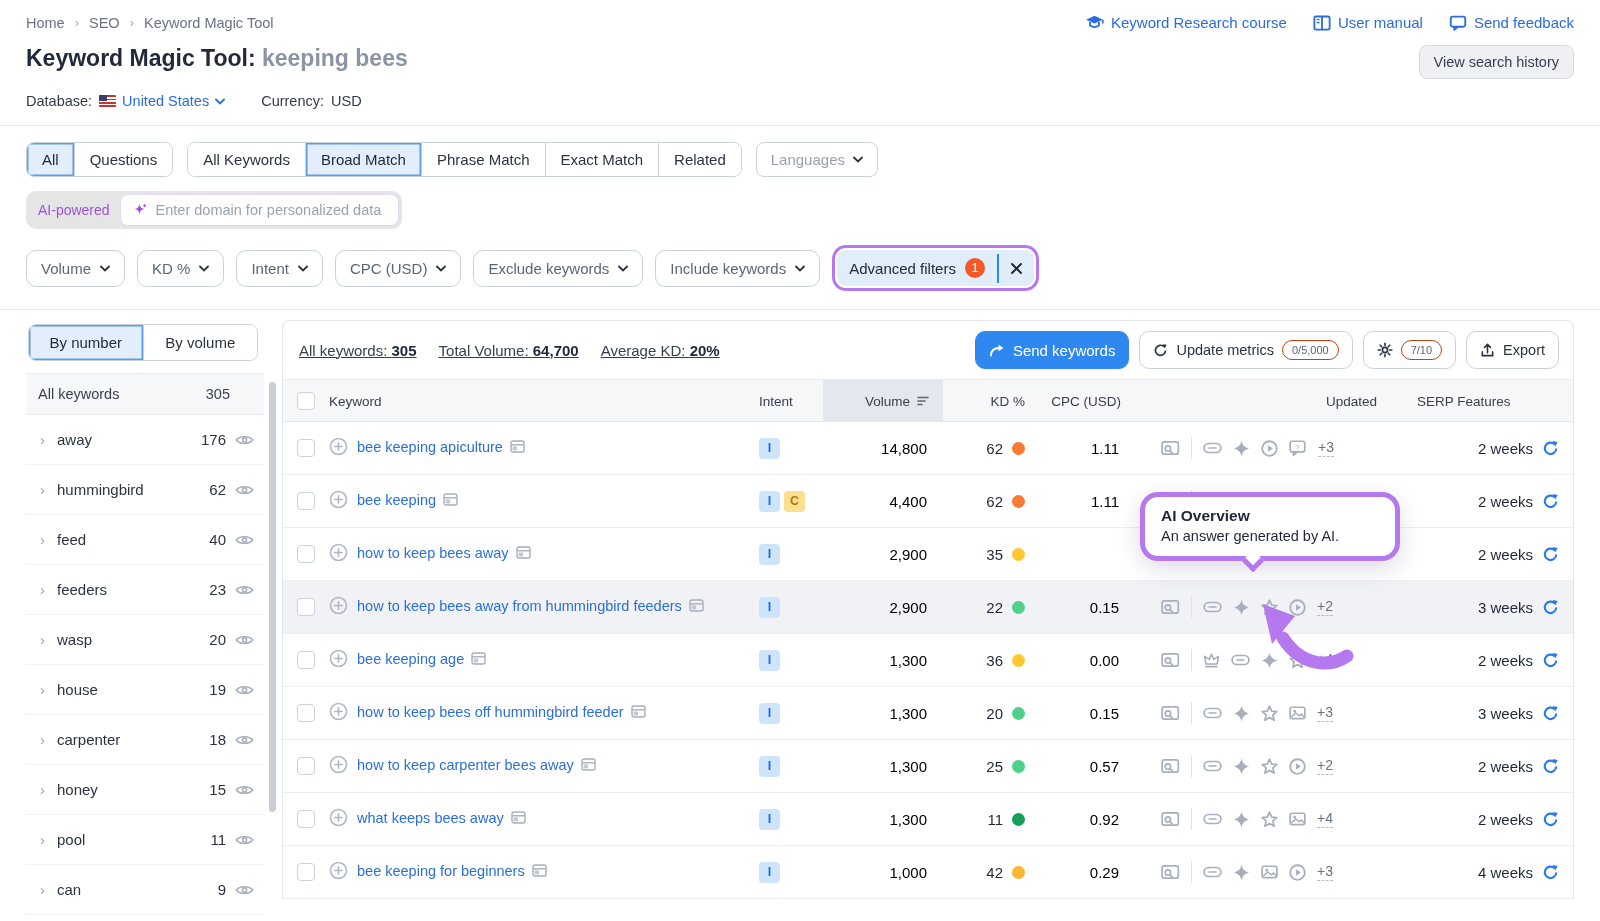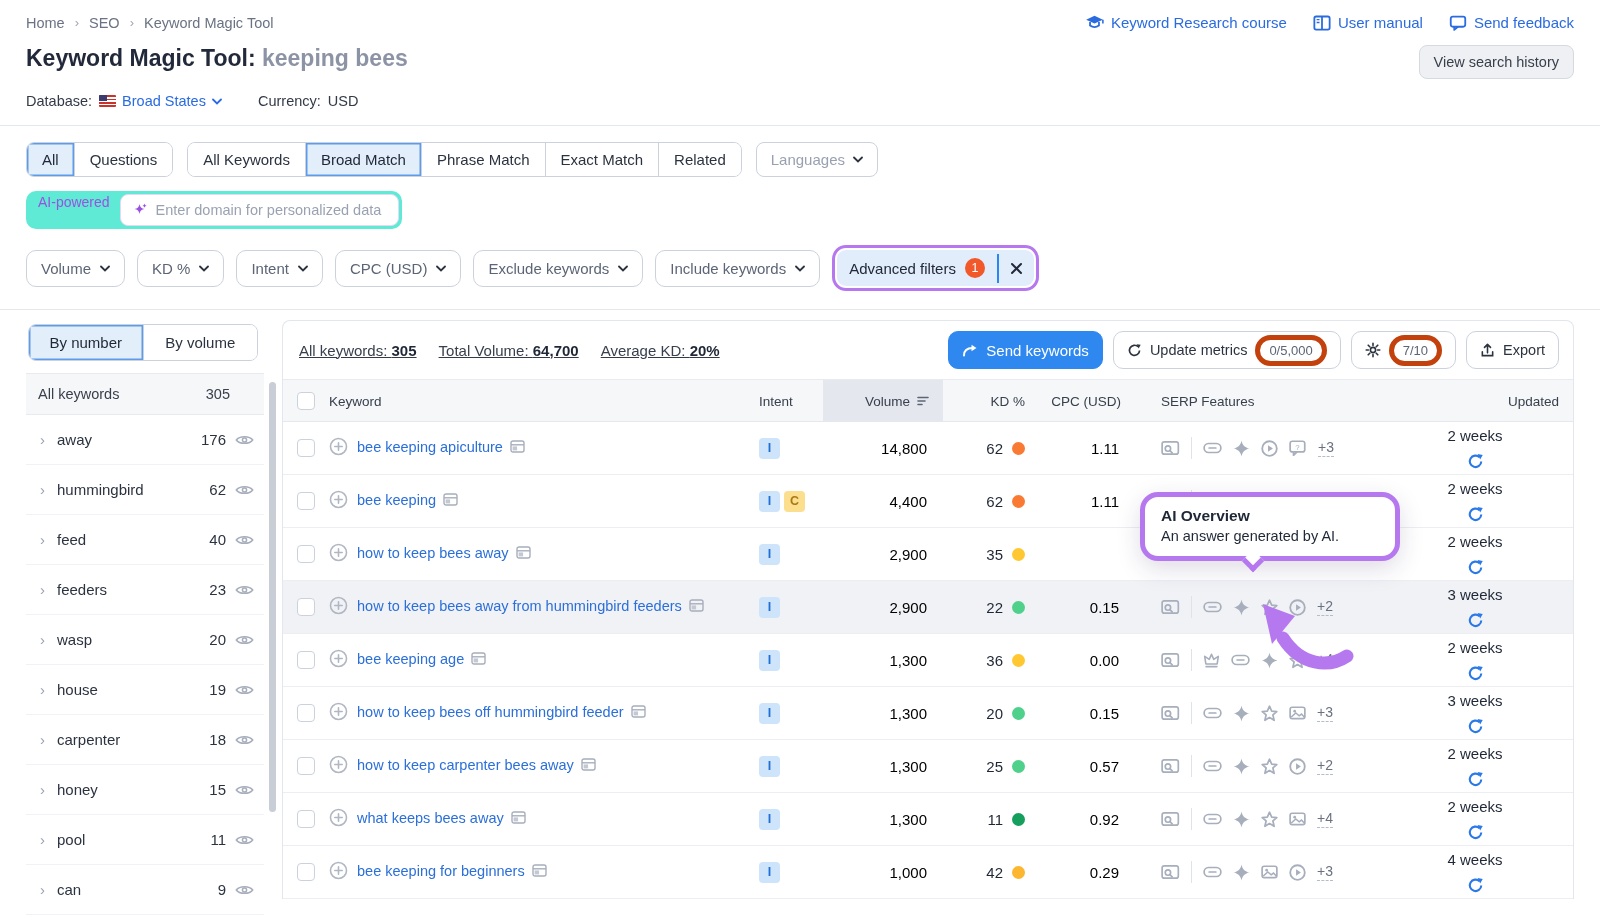--- a/index.html
+++ b/index.html
@@ -30,21 +30,21 @@
 
   
   .tabs-row { display:flex; align-items:center; gap:14px; padding:16px 26px 0 26px; }
   .seg-group { display:flex; border:1px solid #ccd2dc; border-radius:8px; overflow:hidden; background:#fff; }
   .seg { padding:8px 15px; font-size:15px; color:#2c3340; border-right:1px solid #ccd2dc; cursor:pointer; background:#fff; }
   .seg:last-child { border-right:none; }
   .seg.active { background:#e3eefb; box-shadow:inset 0 0 0 1.5px #5d9ceb; color:#1f2736; }
   .lang-btn { display:flex; align-items:center; gap:8px; border:1px solid #ccd2dc; border-radius:8px;
     padding:8px 14px; font-size:15px; color:#99a1b0; cursor:pointer; background:#fff; }
   .ai-row { padding:14px 26px 0 26px; }
-  .ai-pill { display:inline-flex; background:#5eead4; border-radius:10px; padding:3px 3px 3px 12px; }
+  .ai-pill { display:inline-flex; align-items:center; background:#e5e5e5; border-radius:10px; padding:3px 3px 3px 12px; }
   .ai-label { color:#9b51e0; font-size:14px; margin-right:10px; }
   .ai-input { display:flex; align-items:center; gap:8px; background:#fff; border:1px solid #e5d7f7;
     border-radius:8px; padding:7px 12px; min-width:250px; }
   .ai-input input { border:none; outline:none; font-size:14.5px; color:#39404d; width:230px; font-family:inherit; }
   .ai-input input::placeholder { color:#9aa2b1; }
 
   
   .filters-row { display:flex; align-items:center; gap:12px; padding:16px 26px 18px 26px; }
   .filter-dd { display:flex; align-items:center; gap:9px; border:1px solid #ccd2dc; border-radius:10px;
     padding:9px 14px; font-size:15px; color:#5c6576; background:#fff; cursor:pointer; }
@@ -75,21 +75,21 @@
 
   
   .main { flex:1; position:relative; }
   .stats-row { display:flex; align-items:center; padding:10px 14px 10px 16px; border-bottom:1px solid #e8eaef; }
   .stat { font-size:15px; color:#39404d; margin-right:22px; }
   .stat b { color:#1f2736; }
   .stats-spacer { flex:1; }
   .btn { display:flex; align-items:center; gap:8px; border:1px solid #ccd2dc; border-radius:10px; background:#fff;
     height:38px; padding:0 13px; font-size:14.5px; color:#2c3340; cursor:pointer; font-family:inherit; margin-left:10px; }
   .btn-send { background:#2e88f0; border-color:#2e88f0; color:#fff; font-size:15px; }
-  .quota-pill { border:5px solid #c2410c; border-radius:999px; padding:3px 9px; font-size:13px; color:#5c6576; }
+  .quota-pill { border:1px solid #c2410c; border-radius:999px; padding:3px 9px; font-size:11px; color:#5c6576; }
 
   .grid-row { display:grid; grid-template-columns:46px 430px 64px 120px 88px 104px 256px 1fr; align-items:center; }
   .thead { background:#f6f7f9; border-bottom:1px solid #e4e7ec; height:42px; font-size:13.5px; color:#39404d; }
   .thead .cell { display:flex; align-items:center; height:42px; }
   .th-volume { background:#e4e7ee; justify-content:flex-end; padding-right:14px; gap:7px; }
   .c-right { justify-content:flex-end; }
   .tbody .grid-row { border-bottom:1px solid #edeef2; min-height:53px; }
   .tbody .grid-row.hl { background:#f1f2f6; }
   .cell-check { display:flex; justify-content:center; }
   .checkbox { width:18px; height:18px; border:1.5px solid #ccd2dc; border-radius:4px; background:#fff; cursor:pointer; }
@@ -100,21 +100,21 @@
   .badge-i { width:21px; height:21px; border-radius:4px; display:flex; align-items:center; justify-content:center;
     font-size:12.5px; font-weight:bold; }
   .b-I { background:#cde4fb; color:#1f6fd4; }
   .b-C { background:#fbdf8e; color:#a97a12; }
   .vol-cell, .cpc-cell { text-align:right; font-size:15px; color:#000000; padding-right:16px; }
   .kd-cell { display:flex; align-items:center; justify-content:flex-end; gap:9px; font-size:15px; color:#1f2736; padding-right:6px; }
   .kd-dot { width:13px; height:13px; border-radius:50%; }
   .serp-cell { display:flex; align-items:center; gap:11px; padding-left:26px; }
   .serp-div { width:1px; height:22px; background:#dfe2e8; }
   .serp-more { font-size:14px; color:#6a7181; border-bottom:1px dashed #b6bcc8; padding-bottom:1px; cursor:pointer; }
-  .upd-cell { display:flex; align-items:center; justify-content:flex-end; gap:9px; font-size:15px; color:#1f2736; padding-right:14px;flex-direction:column; }
+  .upd-cell { display:flex; align-items:center; justify-content:flex-end; gap:9px; font-size:15px; color:#1f2736; padding-right:14px; }
 
   
   .ai-tooltip { position:absolute; left:1140px; top:492px; width:260px; background:#fff;
     border:5px solid #b678ee; border-radius:18px; padding:10px 16px 12px 16px;
     box-shadow:0 8px 24px rgba(40,20,80,.15); z-index:30; }
   .ai-tooltip .tt-title { font-size:15.5px; font-weight:bold; color:#1f2736; margin-bottom:3px; }
   .ai-tooltip .tt-text { font-size:14.5px; color:#1f2736; }
   .ai-tooltip .notch { position:absolute; left:100px; bottom:-13px; width:16px; height:16px; background:#fff;
     border-right:5px solid #b678ee; border-bottom:5px solid #b678ee; transform:rotate(45deg); }
   .ai-arrow { position:absolute; left:1243px; top:594px; z-index:29; }
@@ -171,21 +171,21 @@
       <span class="query">keeping bees</span>
     </div>
     <button class="btn-history">View search history</button>
   </div>
 
   <div class="meta-row">
     <div class="db-group">
       <span>Database:</span>
       <span class="db-link">
         <span class="flag"></span>
-        <span>Broad States</span>
+        <span>United States</span>
         <span class="icon">
             <svg width="10" height="7" viewBox="0 0 10 7">
               <path d="M1 1.5 L5 5.5 L9 1.5" fill="none" stroke="#2b6be0" stroke-width="1.8" stroke-linecap="round"></path>
             </svg>
           </span>
       </span>
     </div>
     <div class="db-group">
       <span>Currency:</span>
       <span>USD</span>
@@ -479,22 +479,22 @@
         <div class="cell th-volume">
           <span id="col-volume">Volume</span>
           <span class="icon">
               <svg width="12" height="10" viewBox="0 0 12 10">
                 <path d="M1 1.5 h10 M1 5 h7 M1 8.5 h4" stroke="#5c6576" stroke-width="1.6" stroke-linecap="round"></path>
               </svg>
             </span>
         </div>
         <div class="cell c-right" style="padding-right:6px;" id="col-kd">KD %</div>
         <div class="cell c-right" style="padding-right:14px;" id="col-cpc">CPC (USD)</div>
+        <div class="cell c-right" style="padding-right:14px;" id="col-updated">Updated</div>
         <div class="cell" style="padding-left:26px;" id="col-serp">SERP Features</div>
-        <div class="cell c-right" style="padding-right:14px;" id="col-updated">Updated</div>
       </div>
 
       <div class="tbody" id="rows">
           <div class="grid-row">
        <div class="cell-check">
               <span class="checkbox"></span>
             </div>
        <div class="kw-cell">
               <span class="icon">
                 <svg width="19" height="19" viewBox="0 0 18 18">

